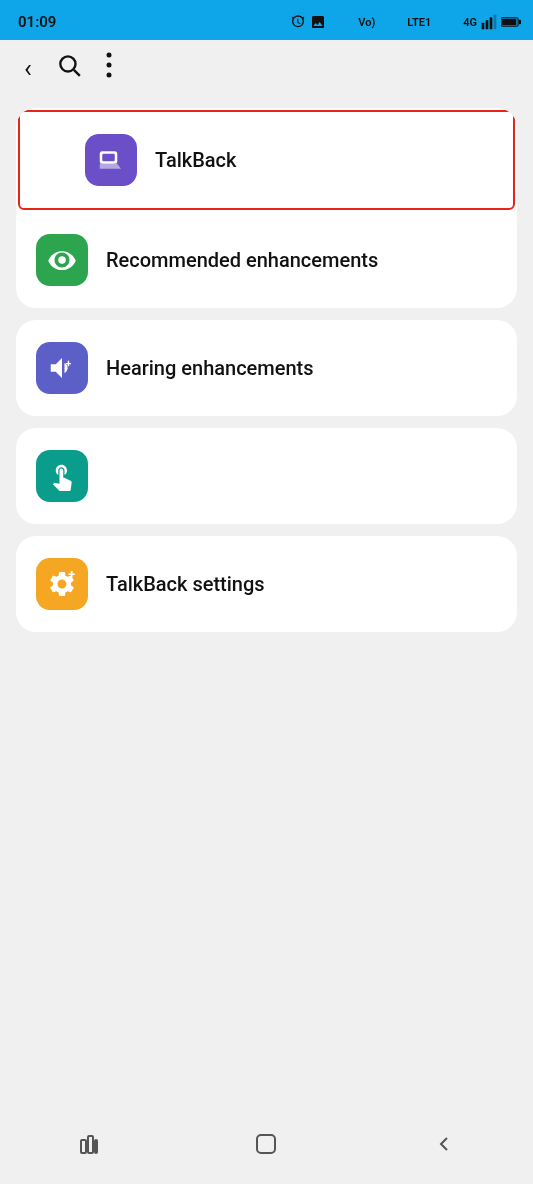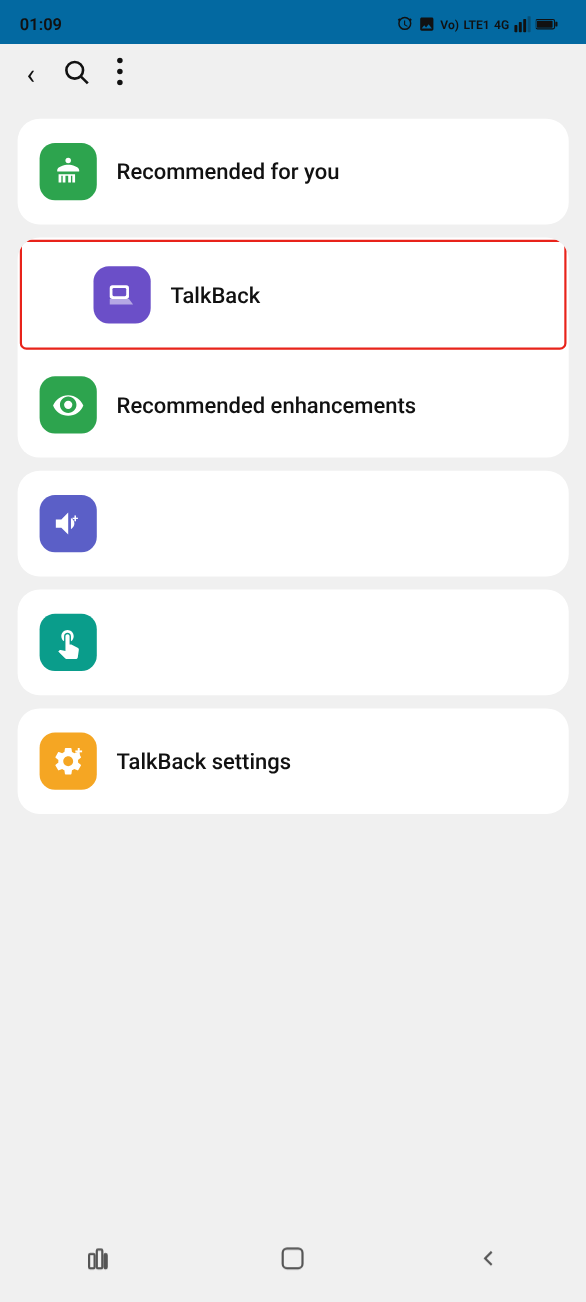--- a/index.html
+++ b/index.html
@@ -11,39 +11,40 @@
       background: #f0f0f0;
       font-family: 'Samsung One', 'Roboto', sans-serif;
       position: relative;
     }
 
     
     .status-bar {
       display: flex;
       justify-content: space-between;
       align-items: center;
-      padding: 8px 26px 4px 18px;
-      background: #0369a1;
+      padding: 8px 12px 4px 18px;
+      background: #0ea5e9;
       height: 40px;
     }
     .status-time {
       font-size: 15px;
       font-weight: 600;
       color: #111;
     }
     .status-icons {
       display: flex;
       align-items: center;
       gap: 4px;
       font-size: 12px;
       color: #111;
     }
     .status-icons span {
       font-size: 11px;
       font-weight: 600;
+      margin-left: 28px;
     }
 
     
     .top-bar {
       display: flex;
       align-items: center;
       padding: 8px 16px 12px 16px;
       background: #f0f0f0;
       gap: 8px;
     }
@@ -195,31 +196,20 @@
     <svg width="6" height="26" viewBox="0 0 6 26" fill="#111">
       <circle cx="3" cy="3" r="2.5"></circle>
       <circle cx="3" cy="13" r="2.5"></circle>
       <circle cx="3" cy="23" r="2.5"></circle>
     </svg>
   </div>
 </div>
 
 <div class="content">
 
-  <div class="menu-card">
-    <div class="menu-item">
-      <div class="icon-wrap icon-green">
-        <svg viewBox="0 0 24 24" fill="#fff">
-          <circle cx="12" cy="4" r="2"></circle>
-          <path d="M12 7c-2.67 0-8 1.34-8 4v1h16v-1c0-2.66-5.33-4-8-4zm-7 7v6h2v-5h1v5h2v-5h2v5h2v-5h1v5h2v-6H5z"></path>
-        </svg>
-      </div>
-      <span class="menu-label">Recommended for you</span>
-    </div>
-  </div>
 
   <div class="menu-card">
 
     <div style="border: 2.5px solid #e8231a; border-radius: 6px; margin: 2px;">
       <div class="menu-item" style="border-radius: 4px; margin-left: 45px;">
         <div class="icon-wrap icon-purple">
           <svg viewBox="0 0 24 24" fill="#fff">
             <rect x="3" y="5" width="14" height="10" rx="2" fill="#fff"></rect>
             <path d="M17 15l3 4H3L3 15z" fill="#fff" opacity="0.5"></path>
             <rect x="5" y="7" width="10" height="6" rx="1" fill="#6b4fc8"></rect>
@@ -241,20 +231,21 @@
   </div>
 
   <div class="menu-card">
     <div class="menu-item">
       <div class="icon-wrap icon-indigo">
         <svg viewBox="0 0 24 24" fill="#fff">
           <path d="M3 9v6h4l5 5V4L7 9H3zm13.5 3c0-1.77-1.02-3.29-2.5-4.03v8.05c1.48-.73 2.5-2.25 2.5-4.02z"></path>
           <text x="15" y="11" font-size="8" fill="#fff" font-weight="bold">+</text>
         </svg>
       </div>
+      <span class="menu-label">Hearing enhancements</span>
     </div>
   </div>
 
   <div class="menu-card">
     <div class="menu-item">
       <div class="icon-wrap icon-teal">
         <svg viewBox="0 0 24 24" fill="#fff">
           <path d="M9 11.24V7.5C9 6.12 10.12 5 11.5 5S14 6.12 14 7.5v3.74c1.21-.81 2-2.18 2-3.74C16 5.01 13.99 3 11.5 3S7 5.01 7 7.5c0 1.56.79 2.93 2 3.74zm9.84 4.63l-4.54-2.26c-.17-.08-.35-.12-.54-.12H13v-6c0-.83-.67-1.5-1.5-1.5S10 6.67 10 7.5v10.74l-3.43-.72c-.08-.01-.15-.03-.24-.03-.31 0-.59.13-.79.33l-.79.8 4.94 4.94c.27.27.65.44 1.06.44h6.79c.75 0 1.33-.55 1.44-1.28l.75-5.27c.01-.07.02-.14.02-.2 0-.62-.38-1.16-.91-1.38z"></path>
         </svg>
       </div>

